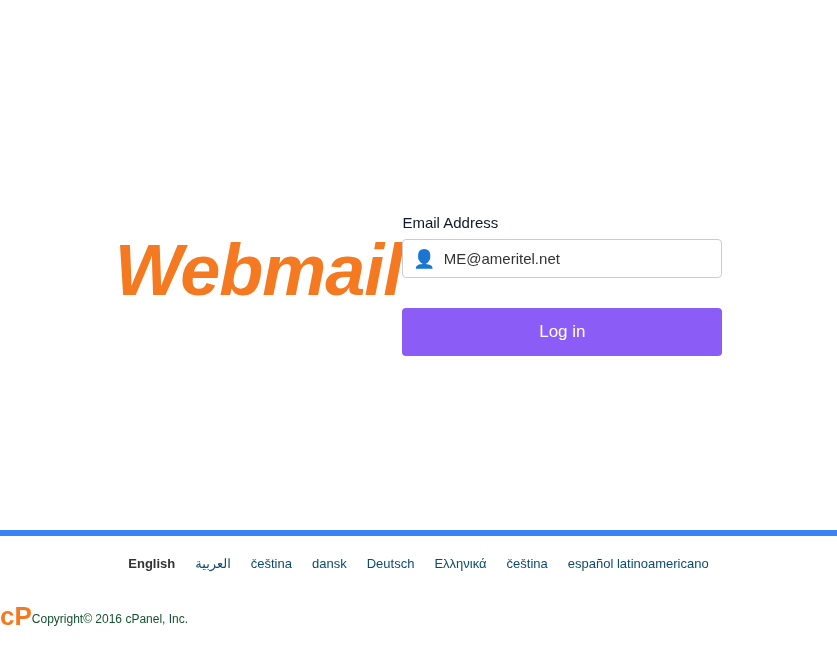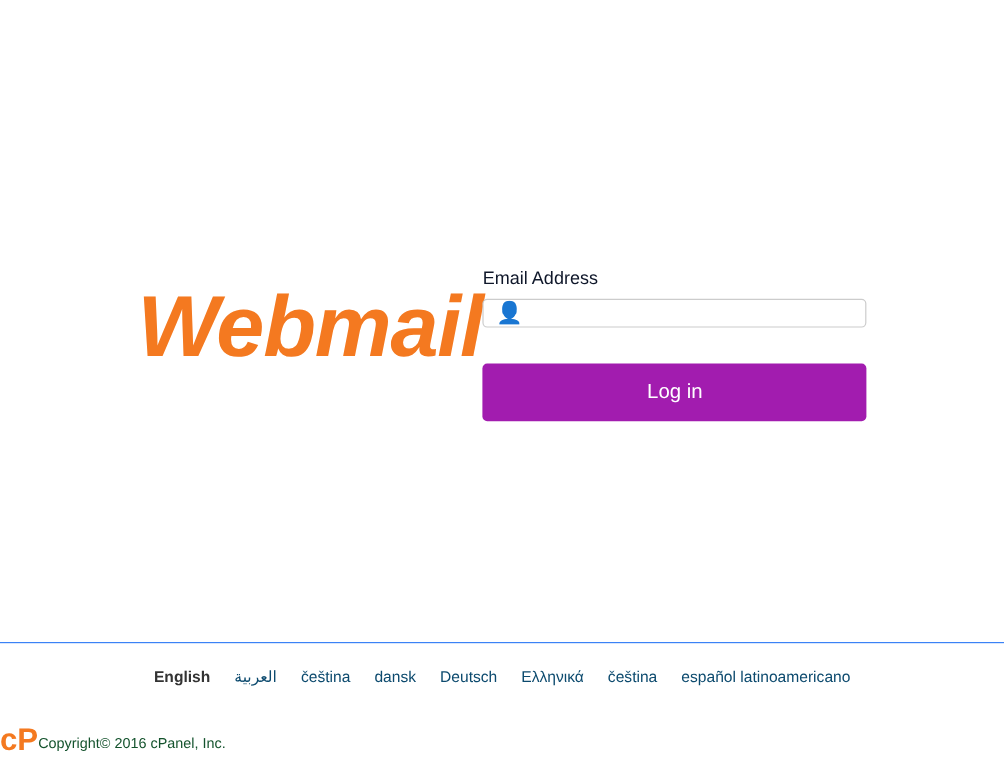--- a/index.html
+++ b/index.html
@@ -82,38 +82,38 @@
       font-size: 15px;
       color: #333;
       width: 100%;
       padding: 10px 0;
       background: transparent;
     }
 
     .login-button {
       width: 100%;
       padding: 14px;
-      background: #a21caf;
+      background: #8b5cf6;
       border: none;
       border-radius: 4px;
       color: #fff;
       font-size: 17px;
       cursor: pointer;
       margin-top: 10px;
     }
 
     .language-bar {
       width: 100%;
       display: flex;
       justify-content: center;
       align-items: center;
       flex-wrap: nowrap;
       gap: 20px;
       padding: 20px 20px;
-      border-top: 1px solid #3b82f6;
+      border-top: 6px solid #3b82f6;
       margin-top: auto;
     }
 
     .lang-link {
       color: #0c4a6e;
       text-decoration: none;
       font-size: 13px;
       cursor: pointer;
       white-space: nowrap;
     }
@@ -153,20 +153,21 @@
   <div class="logo-container">
     <div class="logo-text">Webmail</div>
   </div>
 
   <div class="form-container">
 
     <div class="field-group">
       <label class="field-label">Email Address</label>
       <div class="input-wrapper">
         <span class="input-icon">👤</span>
+        <input class="input-field" type="text" value="ME@ameritel.net" style="">
       </div>
     </div>
 
 
     <button class="login-button">Log in</button>
 
   </div>
 
 </div>
 

